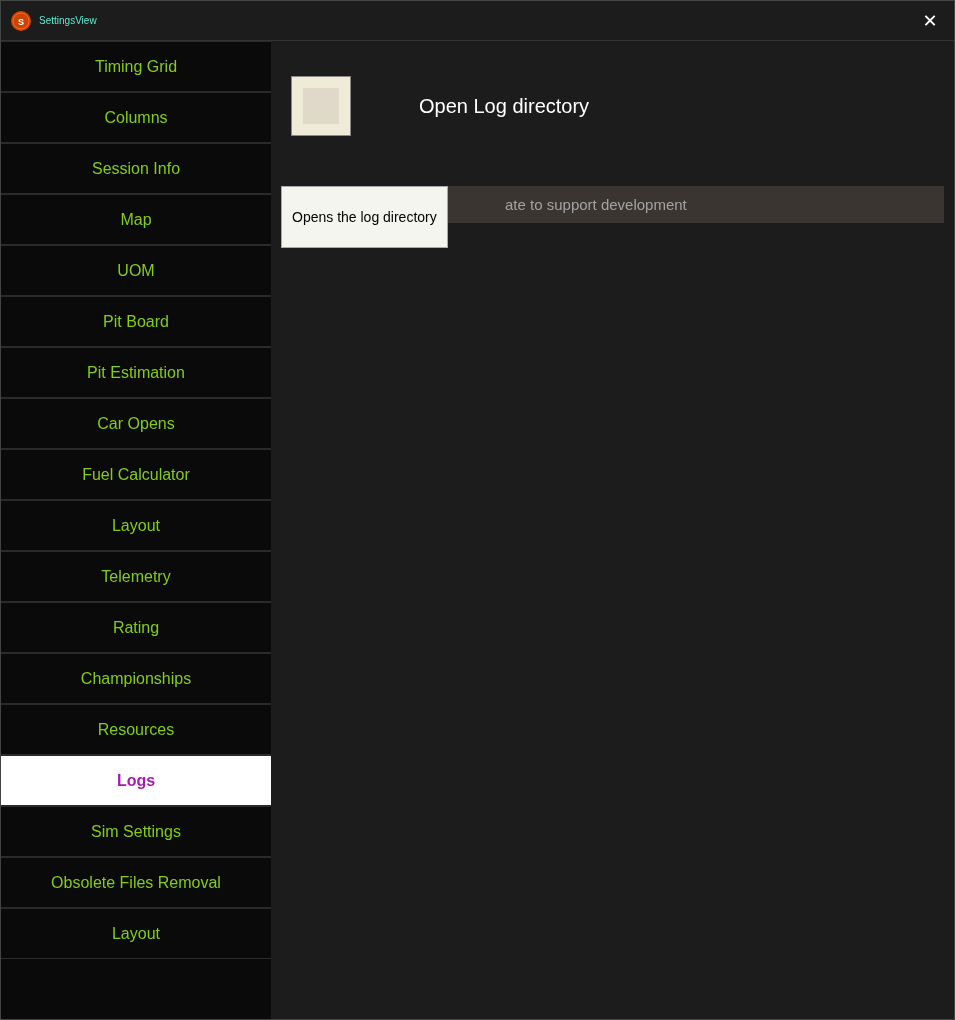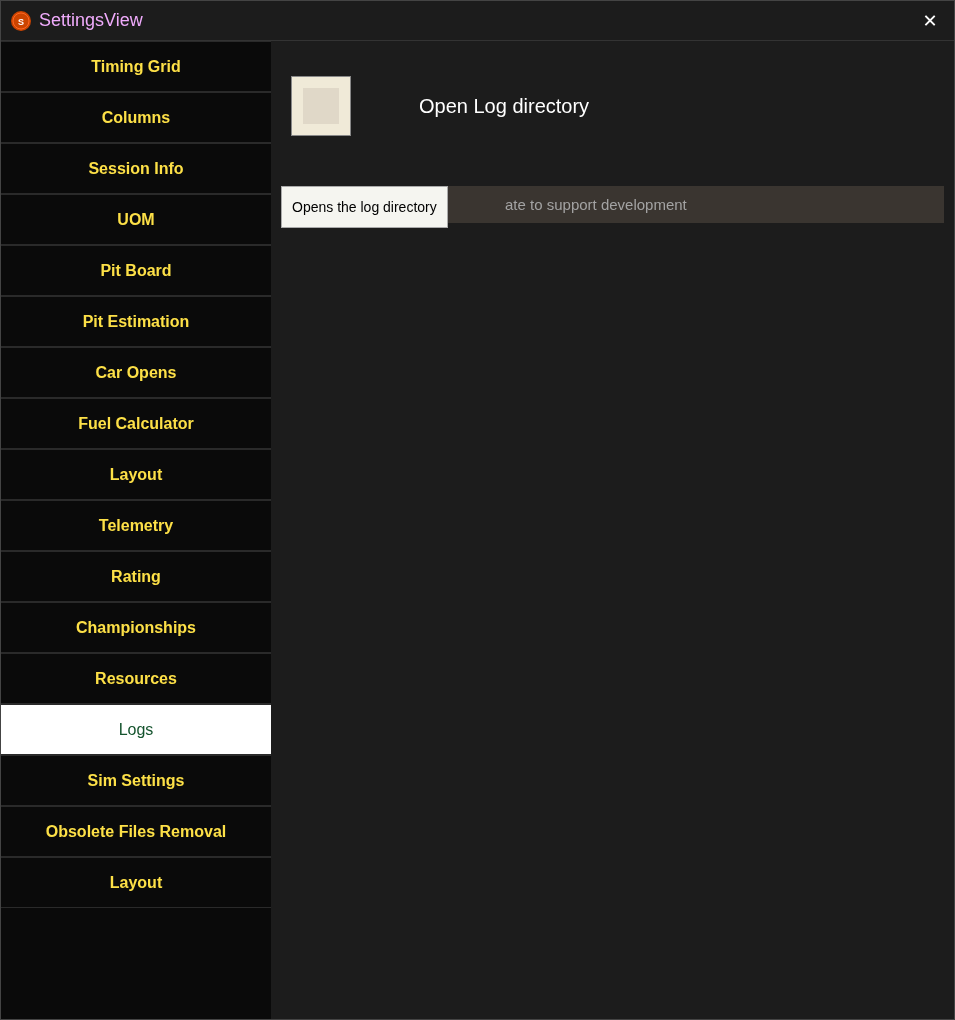--- a/index.html
+++ b/index.html
@@ -43,22 +43,22 @@
       border-radius: 50%;
       display: flex;
       align-items: center;
       justify-content: center;
       font-size: 11px;
       color: white;
       font-weight: bold;
     }
 
     .title-bar-text {
-      color: #f0abfc;
-      font-size: 18px;
+      color: #5eead4;
+      font-size: 10px;
       flex: 1;
     }
 
     .close-button {
       width: 28px;
       height: 28px;
       background: transparent;
       border: none;
       color: #ffffff;
       font-size: 18px;
@@ -81,32 +81,32 @@
       flex-direction: column;
       overflow-y: auto;
       flex-shrink: 0;
     }
 
     .sidebar-item {
       height: 51px;
       display: flex;
       align-items: center;
       justify-content: center;
-      color: #fde047;
+      color: #84cc16;
       font-size: 16px;
-      font-weight: 700;
+      font-weight: 400;
       cursor: pointer;
       border-bottom: 1px solid #2a2a2a;
       border-top: 1px solid #2a2a2a;
     }
 
     .sidebar-item.active {
       background: #ffffff;
-      color: #14532d;
-      font-weight: 400;
+      color: #a21caf;
+      font-weight: 700;
     }
 
     .main-content {
       flex: 1;
       background: #1c1c1c;
       padding: 20px;
       position: relative;
     }
 
     .open-log-icon {
@@ -135,21 +135,21 @@
       margin-left: 48px;
     }
 
     .tooltip {
       position: absolute;
       top: 145px;
       left: 10px;
       background: #f5f5f0;
       color: #000000;
       font-size: 14px;
-      padding: 12px 10px;
+      padding: 22px 10px;
       border: 1px solid #aaa;
       white-space: nowrap;
       z-index: 10;
       pointer-events: none;
     }
 
     .description-bar {
       position: absolute;
       top: 145px;
       left: 10px;
@@ -181,20 +181,21 @@
     <span class="title-bar-text">SettingsView</span>
     <button class="close-button">✕</button>
   </div>
 
   <div class="content">
 
     <div class="sidebar">
     <div class="sidebar-item">Timing Grid</div>
         <div class="sidebar-item">Columns</div>
         <div class="sidebar-item">Session Info</div>
+        <div class="sidebar-item">Map</div>
         <div class="sidebar-item">UOM</div>
         <div class="sidebar-item">Pit Board</div>
         <div class="sidebar-item">Pit Estimation</div>
         <div class="sidebar-item">Car Opens</div>
         <div class="sidebar-item">Fuel Calculator</div>
         <div class="sidebar-item">Layout</div>
         <div class="sidebar-item">Telemetry</div>
         <div class="sidebar-item">Rating</div>
         <div class="sidebar-item">Championships</div>
         <div class="sidebar-item">Resources</div>

